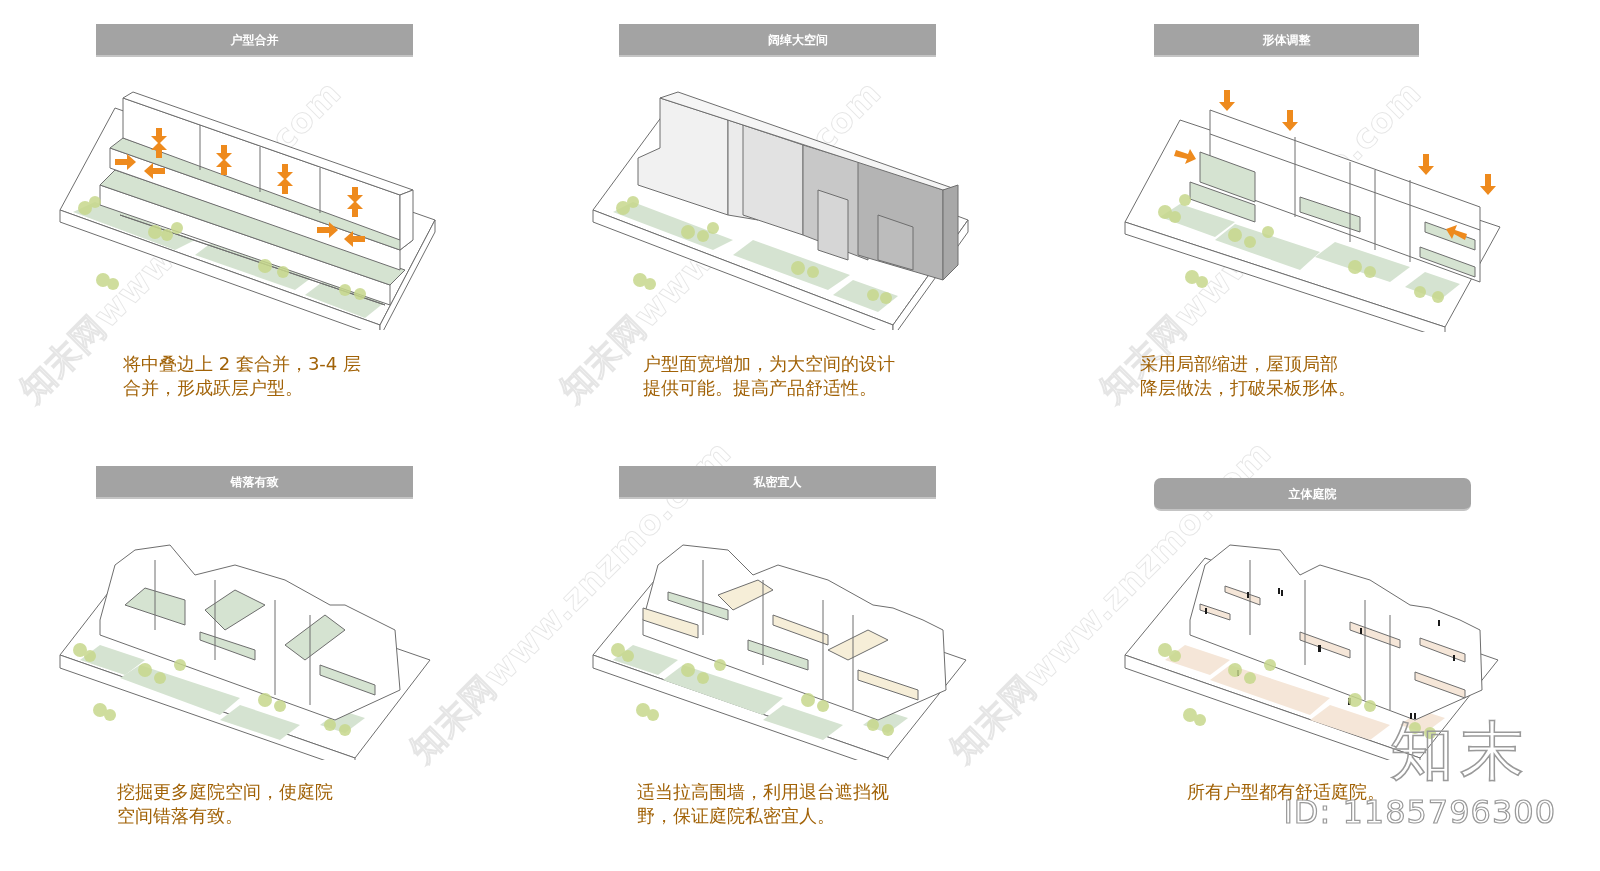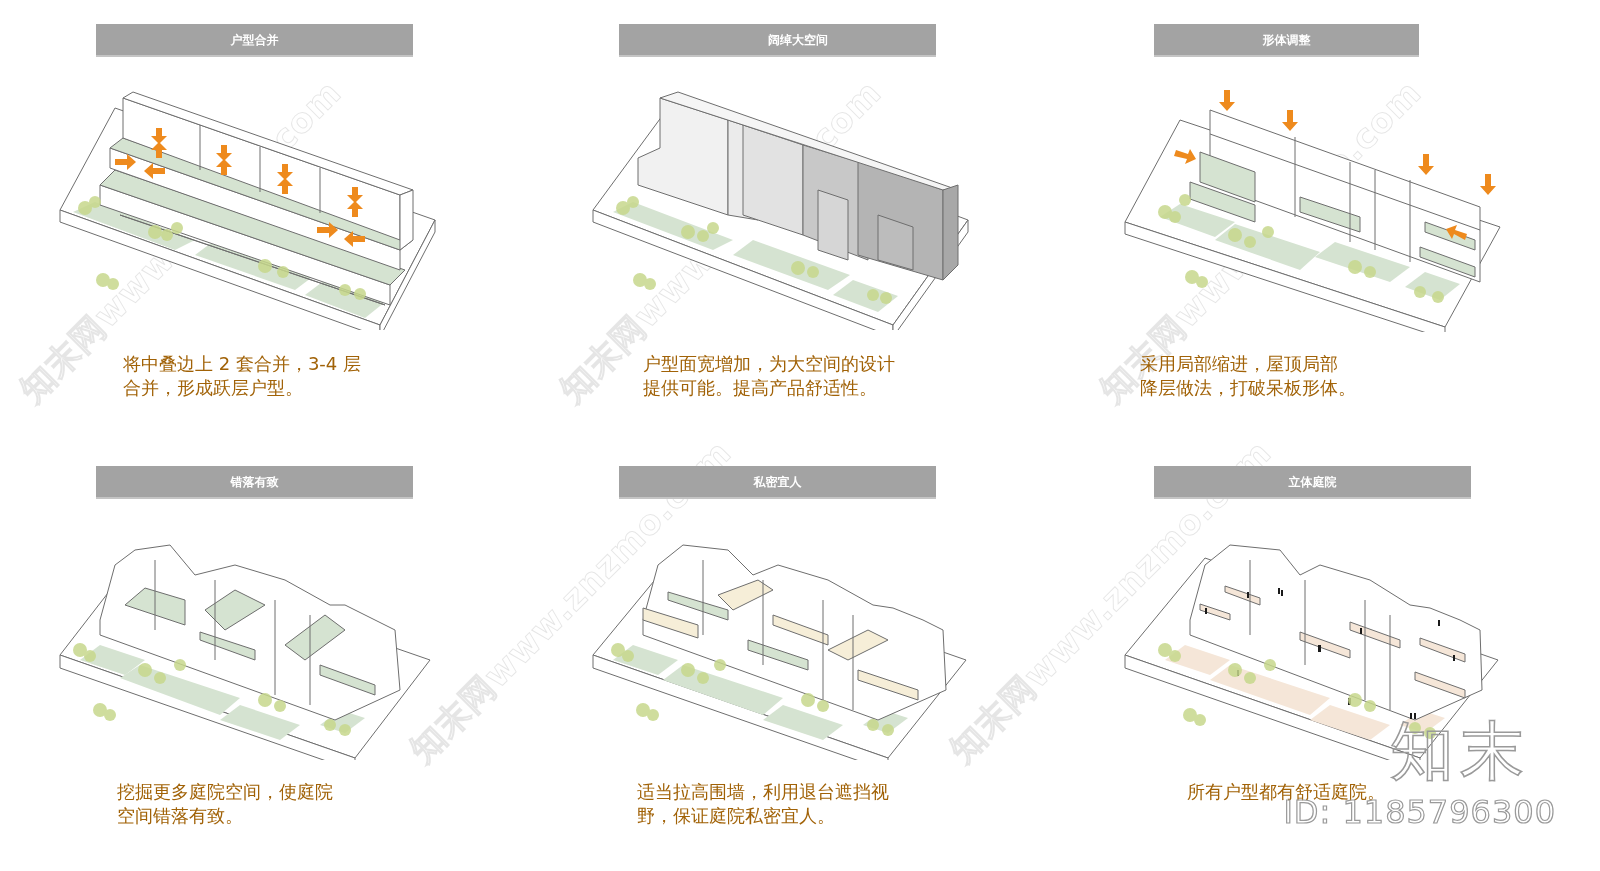--- a/index.html
+++ b/index.html
@@ -243,21 +243,21 @@
       <circle cx="235" cy="186" r="6"></circle>
     <circle cx="285" cy="205" r="6"></circle>
       <circle cx="300" cy="210" r="6"></circle>
     <circle cx="55" cy="190" r="7"></circle>
       <circle cx="65" cy="195" r="6"></circle>
   </g>
 </svg>
 <div class="caption" style="left:637px;top:780px;width:300px;">适当拉高围墙，利用退台遮挡视
 野，保证庭院私密宜人。</div>
 
-<div class="title-bar" style="left:1154px;top:466px;width:317px;">立体庭院</div>
+<div class="title-bar" style="left:1154px;top:478px;width:317px;border-radius:7px;">立体庭院</div>
 <svg class="diagram" style="left:1120px;top:520px;" width="390" height="240" viewBox="0 0 390 240">
   <g stroke="#6e6e6e" stroke-width="1" fill="#fff">
     <polygon points="5,135 300,238 378,140 85,38" fill="#ffffff"></polygon>
     <polygon points="5,135 5,148 300,251 300,238" fill="#ffffff"></polygon>
     <polygon points="45,140 90,155 110,140 65,125" fill="#f5e6d8" stroke="none"></polygon>
     <polygon points="90,160 190,195 210,178 110,145" fill="#f5e6d8" stroke="none"></polygon>
     <polygon points="190,200 250,220 270,205 210,185" fill="#f5e6d8" stroke="none"></polygon>
     <polygon points="280,205 305,213 325,198 300,190" fill="#f5e6d8" stroke="none"></polygon>
     <polygon points="70,100 85,45 110,25 160,30 180,55 200,45 250,60 290,85 310,88 340,100 360,110 362,170 295,200 70,115" fill="#ffffff"></polygon>
     <polygon points="105,72 140,85 140,78 105,66" fill="#f5e6d8"></polygon>

